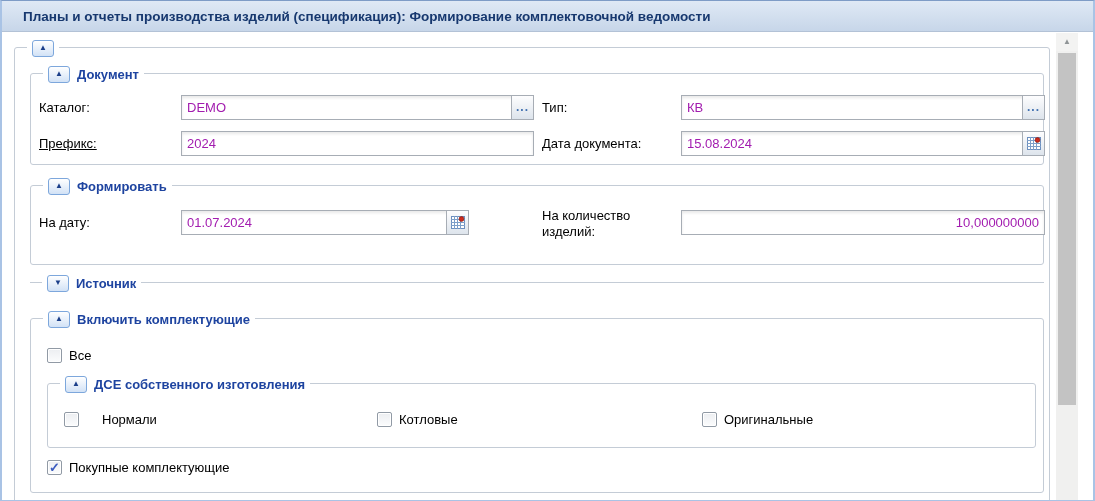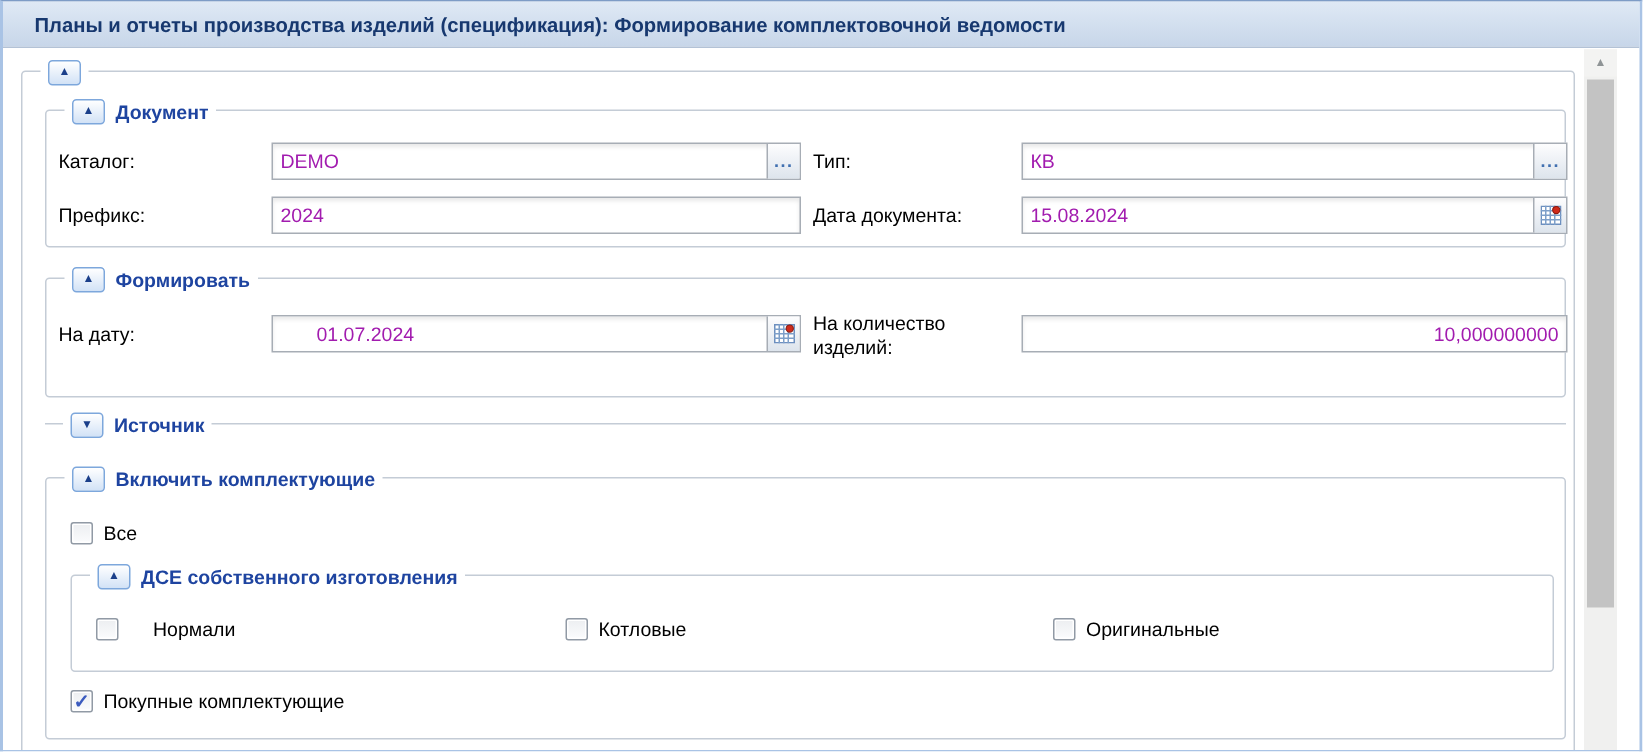--- a/index.html
+++ b/index.html
@@ -98,21 +98,21 @@
     <span class="flabel" style="left:8px; top:21px;">Каталог:</span>
     <div class="field" style="left:150px; top:21px; width:353px;">
       <input value="DEMO" style="">
       <span class="side-btn ellipsis">...</span>
     </div>
     <span class="flabel" style="left:511px; top:21px;">Тип:</span>
     <div class="field" style="left:650px; top:21px; width:364px;">
       <input value="КВ" style="">
       <span class="side-btn ellipsis">...</span>
     </div>
-    <span class="flabel" style="left:8px; top:57px;">Префикс:</span>
+    <span class="flabel" style="left:8px; top:57px;text-decoration:underline;">Префикс:</span>
     <div class="field" style="left:150px; top:57px; width:353px;">
       <input value="2024" style="">
     </div>
     <span class="flabel" style="left:511px; top:57px;">Дата документа:</span>
     <div class="field" style="left:650px; top:57px; width:364px;">
       <input value="15.08.2024" style="">
       <span class="side-btn">
         <svg width="14" height="13" viewBox="0 0 14 13">
           <rect x="0.5" y="0.5" width="13" height="12" fill="#ffffff" stroke="#6c8fbf"></rect>
           <path d="M0 3.5h14M0 6.5h14M0 9.5h14M3.5 0v13M6.5 0v13M9.5 0v13" stroke="#7d9fc9" stroke-width="1"></path>
@@ -123,21 +123,21 @@
   </div>
 
   <div class="group" style="left:28px; top:184px; width:1014px; height:80px;">
     <div class="legend">
       <span class="collapse-btn">
           <span class="arrow">▲</span>
         </span>
       <span class="legend-label">Формировать</span>
     </div>
     <span class="flabel" style="left:8px; top:24px;">На дату:</span>
-    <div class="field" style="left:150px; top:24px; width:353px;padding-left:24px;">
+    <div class="field" style="left:150px; top:24px; width:288px;">
       <input value="01.07.2024" style="">
       <span class="side-btn">
         <svg width="14" height="13" viewBox="0 0 14 13">
           <rect x="0.5" y="0.5" width="13" height="12" fill="#ffffff" stroke="#6c8fbf"></rect>
           <path d="M0 3.5h14M0 6.5h14M0 9.5h14M3.5 0v13M6.5 0v13M9.5 0v13" stroke="#7d9fc9" stroke-width="1"></path>
           <circle cx="10.5" cy="3" r="2.4" fill="#cf2a1b" stroke="#8a1a10" stroke-width="0.7"></circle>
         </svg>
       </span>
     </div>
     <span class="flabel wrap" style="left:511px; top:22px; width:135px;">На количество изделий:</span>

